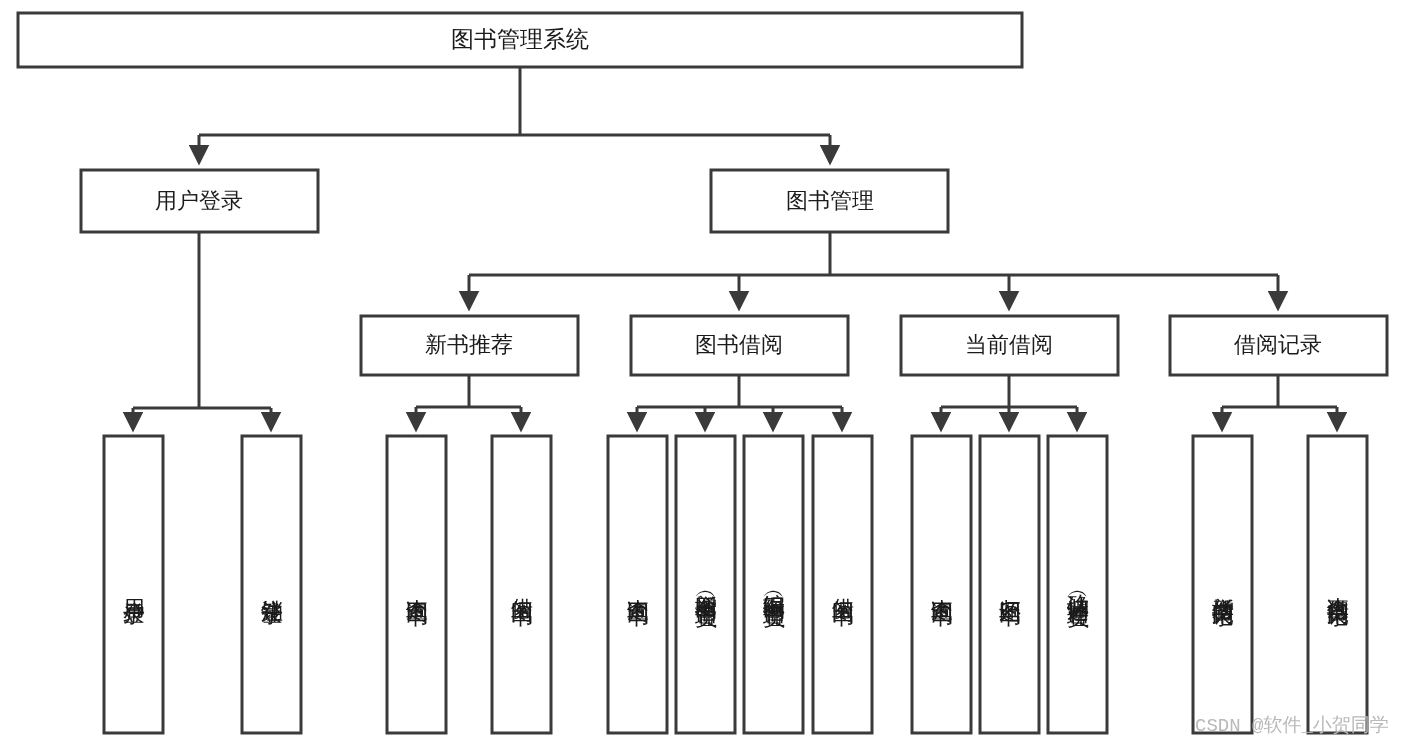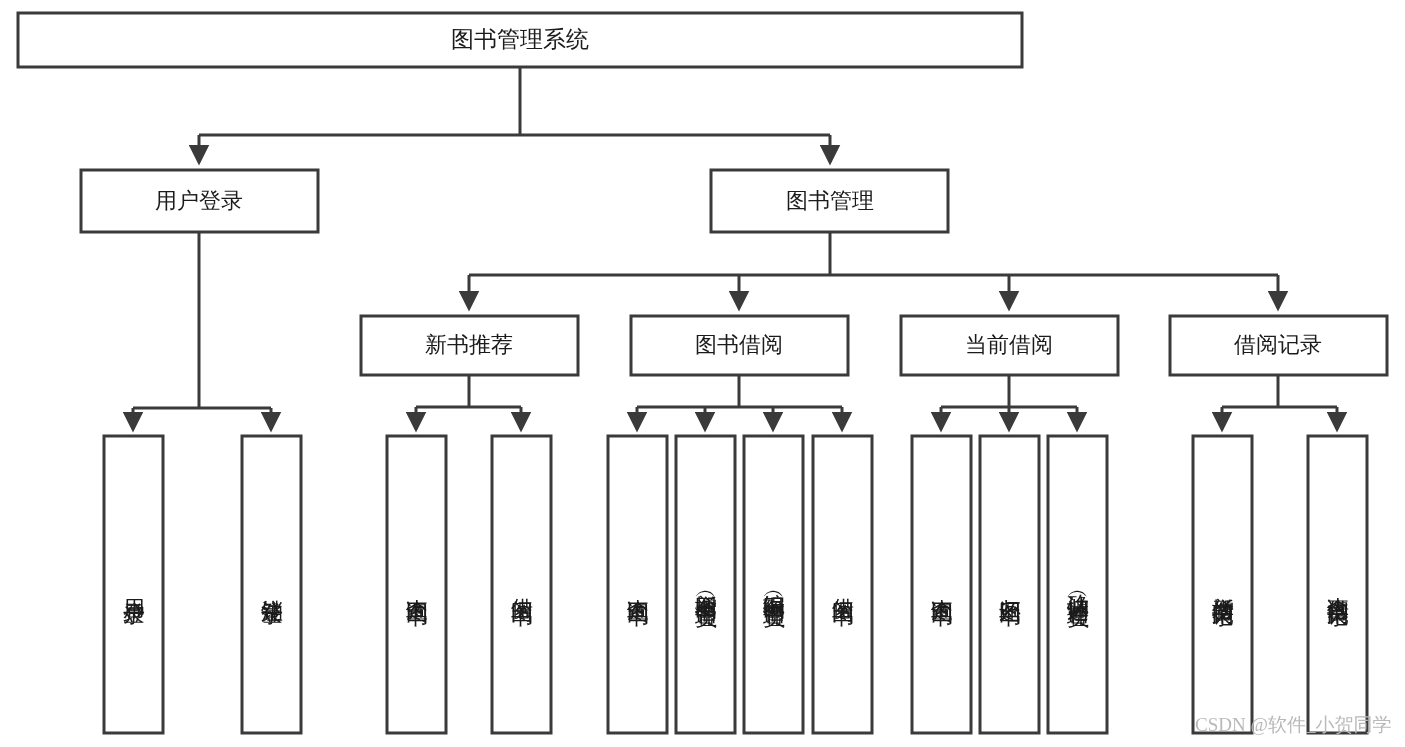--- a/index.html
+++ b/index.html
@@ -62,21 +62,21 @@
     letter-spacing: 2px;
     display: flex;
     align-items: center;
     justify-content: center;
     white-space: nowrap;
     pointer-events: none;
     user-select: none;
   }
   .watermark {
     position: absolute;
-    font-family: Liberation Serif, serif;
+    font-family: Liberation Mono, monospace;
     font-size: 19px;
     color: #b9b9b9;
     white-space: nowrap;
     user-select: none;
   }
 </style>
 </head>
 <body>
 
 <div id="diagram-root">

